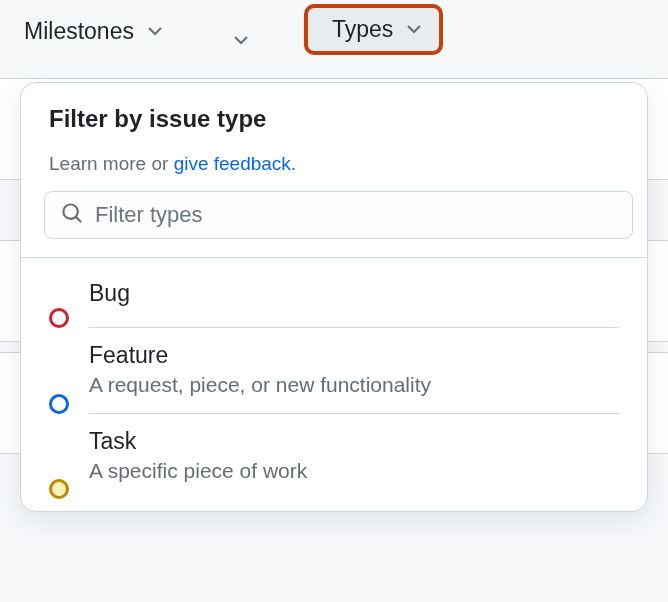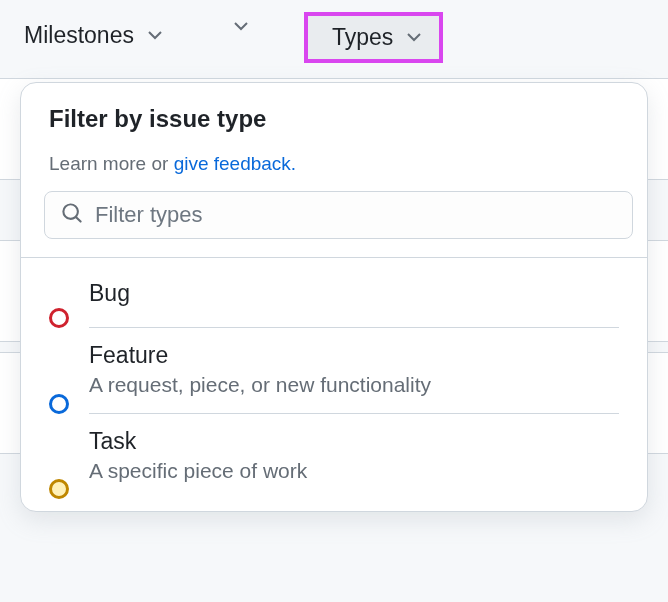--- a/index.html
+++ b/index.html
@@ -10,45 +10,45 @@
     body {
       font-family: -apple-system, BlinkMacSystemFont, "Segoe UI", Helvetica, Arial, sans-serif;
       background: #f6f8fa;
       width: 668px;
       height: 602px;
       position: relative;
       overflow: hidden;
     }
     .filter-bar {
       display: flex;
-      align-items: flex-start;
-      padding: 12px 8px;
+      align-items: flex-end;
+      padding: 4px 8px;
       gap: 40px;
     }
     .filter-btn {
       display: inline-flex;
       align-items: center;
       gap: 14px;
       background: transparent;
       border: none;
       font-size: 23px;
       color: #1f2328;
       cursor: pointer;
       padding: 10px 16px;
       border-radius: 8px;
       font-family: inherit;
     }
     .filter-btn .caret {
       display: inline-flex;
       color: #656d76;
     }
     .filter-btn.highlighted {
-      border: 4px solid #d946ef;
+      border: 4px solid #c2410c;
       background: #e9ecef;
-      border-radius: 0;
+      border-radius: 10px;
       padding: 8px 18px 8px 24px;
     }
     .dropdown {
       position: absolute;
       top: 82px;
       left: 20px;
       right: 20px;
       background: #ffffff;
       border: 1px solid #d0d7de;
       border-radius: 16px;

